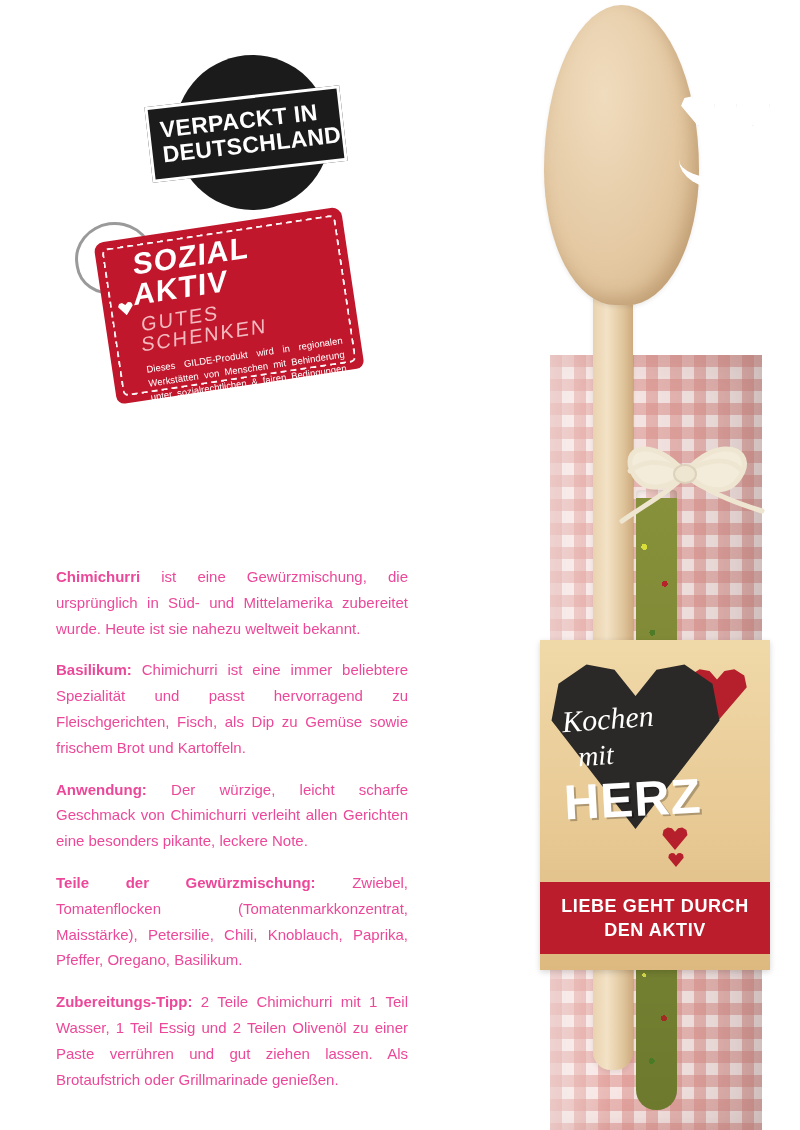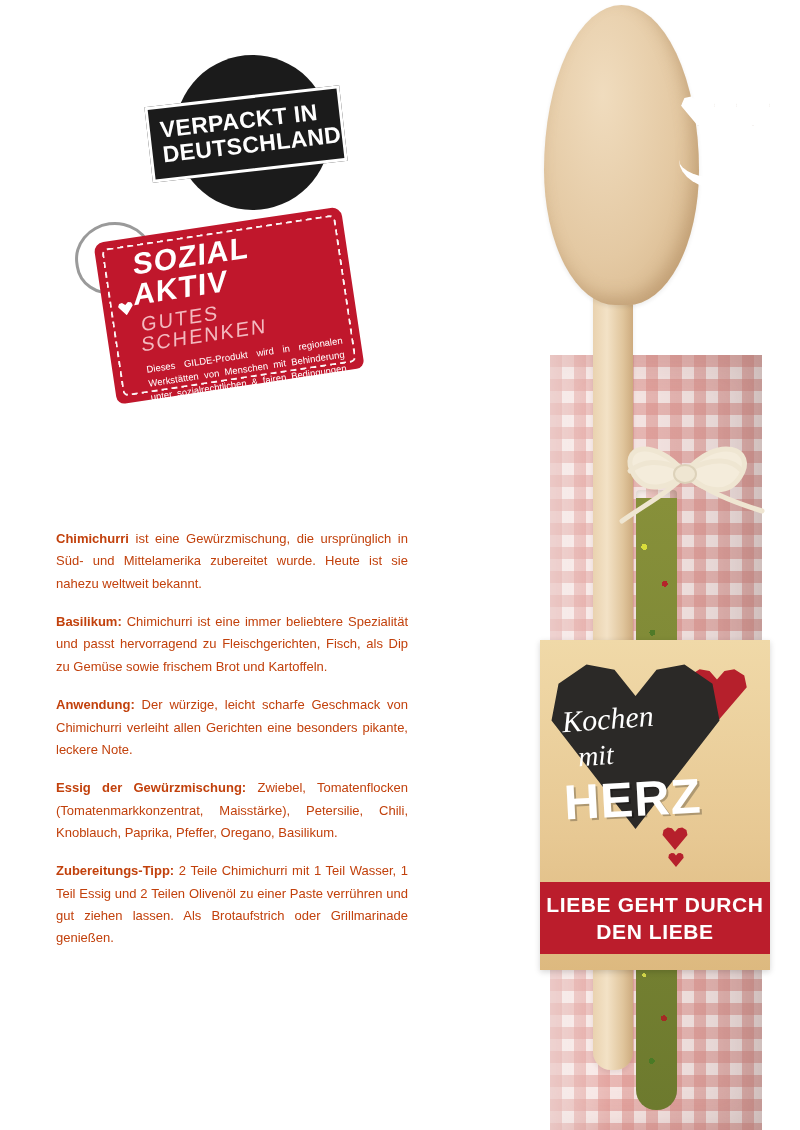--- a/index.html
+++ b/index.html
@@ -111,24 +111,24 @@
     font-size: 9.5px;
     line-height: 1.45;
     margin-top: 9px;
     width: 198px;
     text-align: justify;
   }
 
   
   .copy {
     position: absolute;
-    left: 56px; top: 528px;
+    left: 56px; top: 564px;
     width: 352px;
-    color: #c2410c;
-    font-size: 13px;
+    color: #ec4899;
+    font-size: 15px;
     line-height: 1.72;
   }
   .copy p {
     margin: 0 0 16px 0;
     text-align: justify;
   }
   .copy p:last-child { margin-bottom: 16px; }
   .copy b { font-weight: bold; }
 
   
@@ -289,21 +289,21 @@
     background: #bb1d2c;
     display: flex;
     flex-direction: column;
     align-items: center;
     justify-content: center;
     gap: 3px;
   }
   .ribbon span {
     color: #ffffff;
     font-weight: bold;
-    font-size: 21px;
+    font-size: 18px;
     letter-spacing: 0.6px;
     white-space: nowrap;
   }
 </style>
 </head>
 <body>
 
 <div class="badge-circle"></div>
 <div class="badge-box">
   <div class="line">VERPACKT IN</div>
@@ -324,21 +324,21 @@
   <p>
     <b>Chimichurri</b><span> ist eine Gewürzmischung, die ursprünglich in Süd- und Mittelamerika zubereitet wurde. Heute ist sie nahezu weltweit bekannt.</span>
   </p>
   <p>
     <b>Basilikum:</b><span> Chimichurri ist eine immer beliebtere Spezialität und passt hervorragend zu Fleischgerichten, Fisch, als Dip zu Gemüse sowie frischem Brot und Kartoffeln.</span>
   </p>
   <p>
     <b>Anwendung:</b><span> Der würzige, leicht scharfe Geschmack von Chimichurri verleiht allen Gerichten eine besonders pikante, leckere Note.</span>
   </p>
   <p>
-    <b>Essig der Gewürzmischung:</b><span> Zwiebel, Tomatenflocken (Tomatenmarkkonzentrat, Maisstärke), Petersilie, Chili, Knoblauch, Paprika, Pfeffer, Oregano, Basilikum.</span>
+    <b>Teile der Gewürzmischung:</b><span> Zwiebel, Tomatenflocken (Tomatenmarkkonzentrat, Maisstärke), Petersilie, Chili, Knoblauch, Paprika, Pfeffer, Oregano, Basilikum.</span>
   </p>
   <p>
     <b>Zubereitungs-Tipp:</b><span> 2 Teile Chimichurri mit 1 Teil Wasser, 1 Teil Essig und 2 Teilen Olivenöl zu einer Paste verrühren und gut ziehen lassen. Als Brotaufstrich oder Grillmarinade genießen.</span>
   </p>
 </div>
 
 <div class="photo">
 
   <div class="cloth"></div>
   <div class="cloth-fold"></div>
@@ -372,17 +372,17 @@
   <div class="label">
     <div class="heart-red h1"></div>
     <div class="heart-big"></div>
     <div class="kochen">Kochen</div>
     <div class="mit">mit</div>
     <div class="herz">HERZ</div>
     <div class="heart-red h2"></div>
     <div class="heart-red h3"></div>
     <div class="ribbon">
       <span>LIEBE GEHT DURCH</span>
-      <span>DEN LIEBE</span>
+      <span>DEN AKTIV</span>
     </div>
   </div>
 
 </div>
 
 </body></html>

